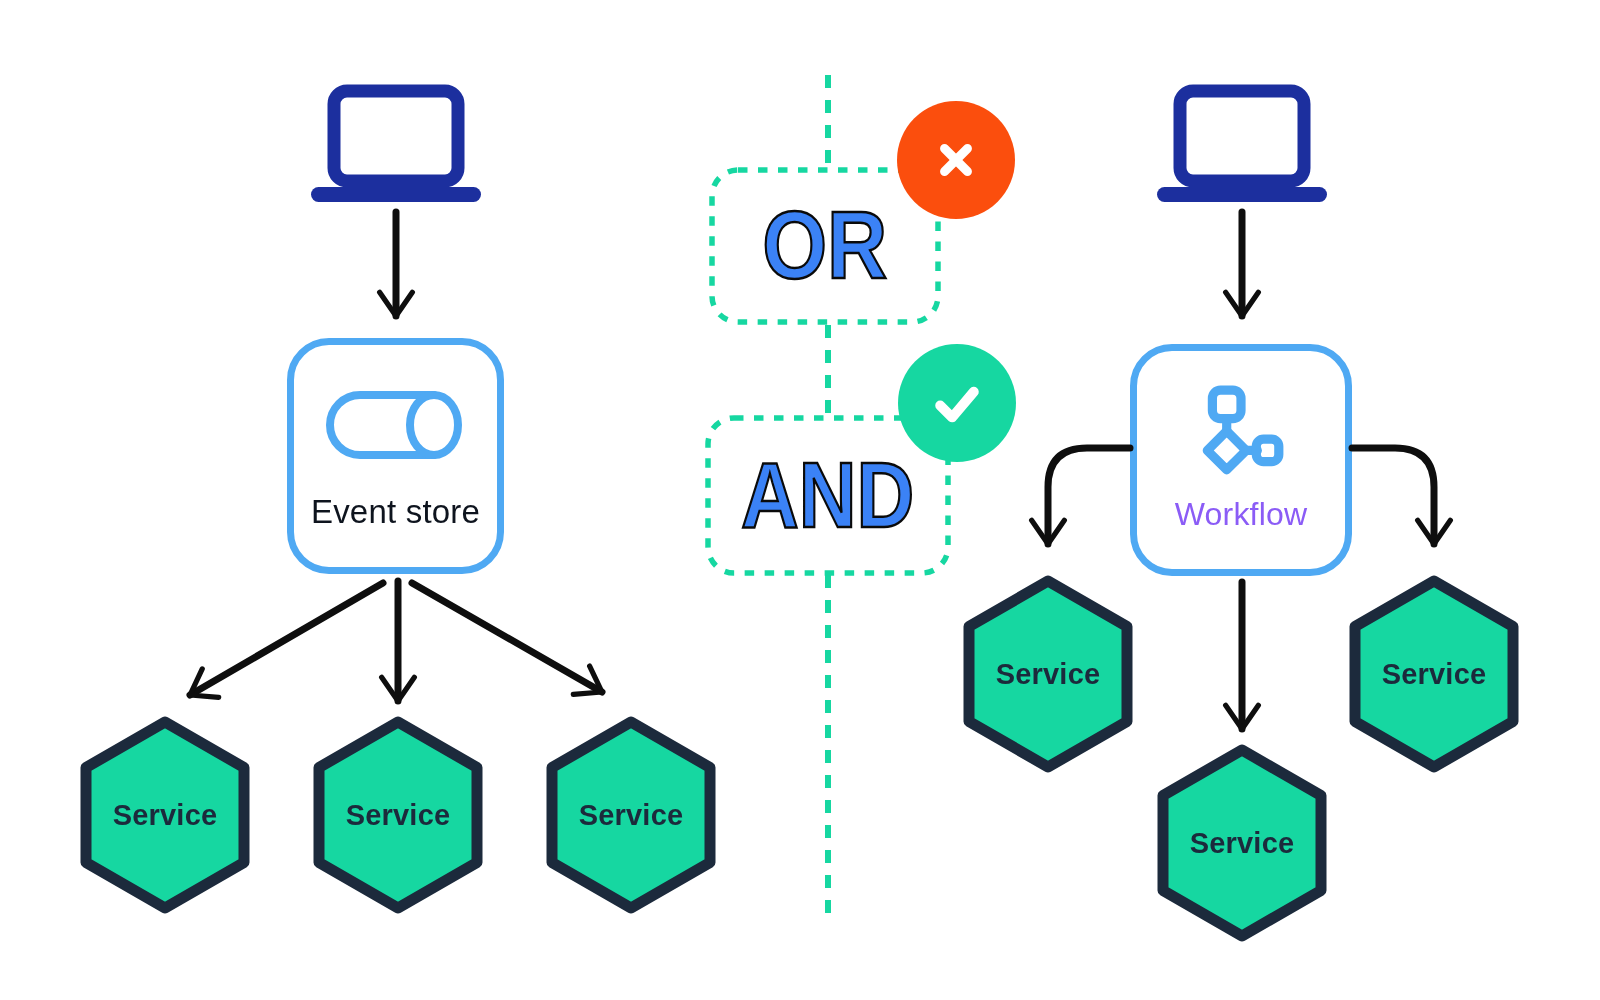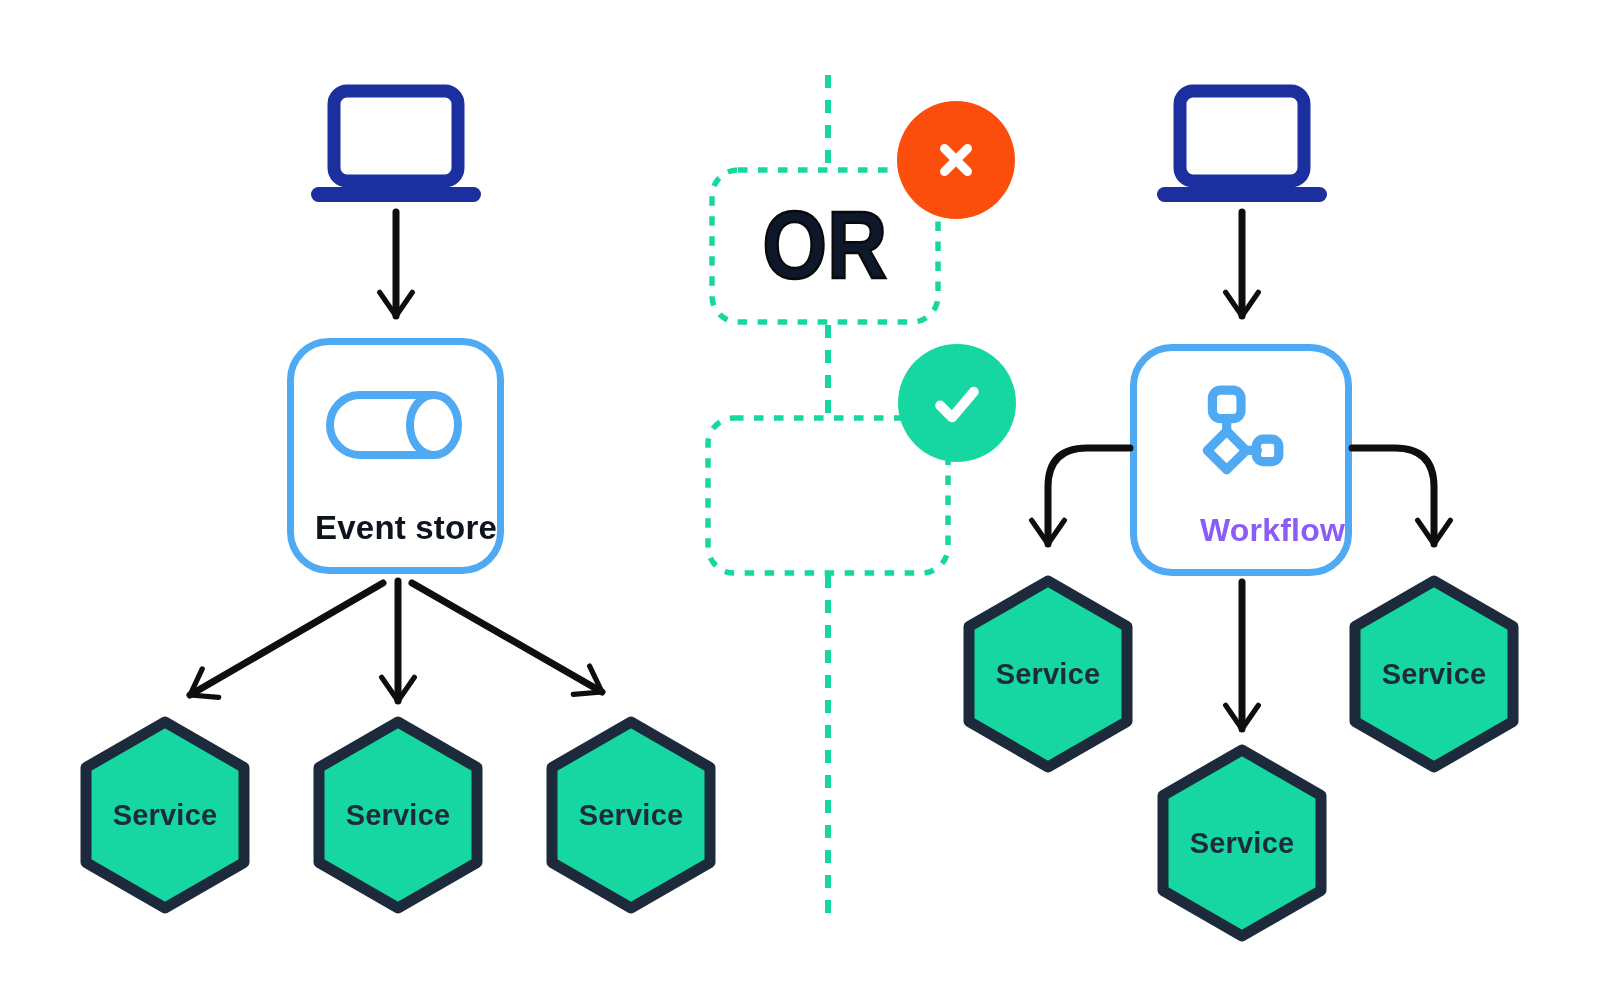--- a/index.html
+++ b/index.html
@@ -7,36 +7,36 @@
     position:relative;width:1600px;height:1000px;background:#ffffff;overflow:hidden;
     font-family:"Liberation Sans",sans-serif;
   }
   svg{display:block;}
   
   .node-box{
     position:absolute;background:#fff;border:7px solid #4FA9F3;border-radius:42px;
     box-sizing:border-box;z-index:2;
   }
   .node-label{
-    position:absolute;left:0;right:0;bottom:20px;text-align:right;
-    font-weight:bold;letter-spacing:.2px;
+    position:absolute;left:0;right:0;bottom:36px;text-align:center;
+    font-weight:normal;letter-spacing:.2px;
   }
   .evt-label{font-size:33px;color:#0E141E;}
   .wf-label{font-size:32px;color:#8b5cf6;}
   
   .hex{position:absolute;width:174px;height:198px;z-index:3;}
   .hex svg{position:absolute;left:0;top:0;}
   .hex .hex-label{
     position:absolute;left:0;right:0;top:0;bottom:0;display:flex;align-items:center;justify-content:center;
     font-weight:bold;font-size:29px;color:#1C2A3C;letter-spacing:.2px;
   }
   
   .gate-label{
     position:absolute;display:flex;align-items:center;justify-content:center;
-    font-weight:bold;color:#0f172a;z-index:7;
+    font-weight:bold;color:#3b82f6;z-index:7;
     -webkit-text-stroke:2.5px #0A0A0A;
   }
   .gate-or{left:712px;top:168px;width:226px;height:154px;font-size:97px;}
   .gate-and{left:708px;top:417px;width:240px;height:156px;font-size:93px;}
   .gate-label .squeeze{display:inline-block;transform:scaleX(.86);transform-origin:center;}
   
   .badge{
     position:absolute;width:118px;height:118px;border-radius:50%;z-index:6;
     display:flex;align-items:center;justify-content:center;
   }
@@ -106,20 +106,23 @@
         <line x1="47" y1="64" x2="58" y2="64"></line>
         <rect x="57" y="53" width="22" height="22" rx="7"></rect>
       </g>
     </svg>
     <div class="node-label wf-label">Workflow</div>
   </div>
 
   <div class="gate-label gate-or">
     <span class="squeeze">OR</span>
   </div>
+  <div class="gate-label gate-and">
+    <span class="squeeze">AND</span>
+  </div>
 
   <div class="badge badge-error">
     <svg width="54" height="54" viewBox="0 0 40 40">
       <g stroke="#ffffff" stroke-width="6.6" stroke-linecap="round">
         <line x1="11.5" y1="11.5" x2="28.5" y2="28.5"></line>
         <line x1="28.5" y1="11.5" x2="11.5" y2="28.5"></line>
       </g>
     </svg>
   </div>
   <div class="badge badge-success">

